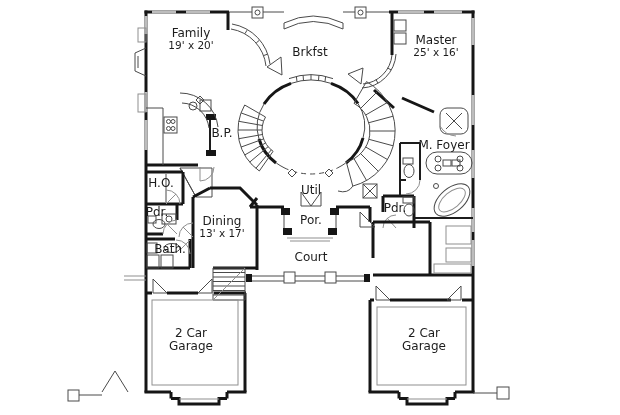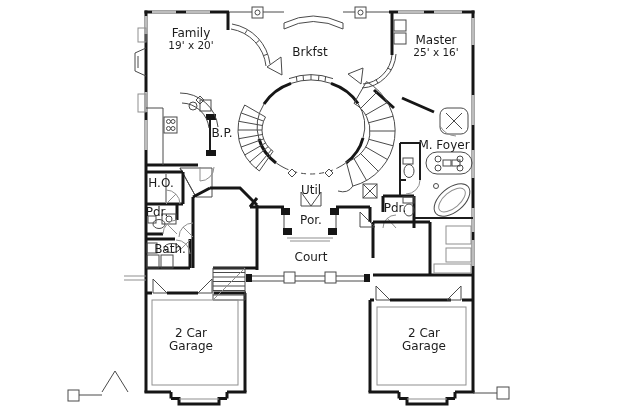--- a/index.html
+++ b/index.html
@@ -247,20 +247,24 @@
       </div>
   <div class="lbl sm" style="left:161px;top:183px">
     <div class="nm">H.O.</div>
       </div>
   <div class="lbl" style="left:311px;top:190px">
     <div class="nm">Util</div>
       </div>
   <div class="lbl sm" style="left:157px;top:212px">
     <div class="nm">Pdr.</div>
       </div>
+  <div class="lbl" style="left:222px;top:227px">
+    <div class="nm">Dining</div>
+        <div class="dm">13' x 17'</div>
+      </div>
   <div class="lbl sm" style="left:311px;top:220px">
     <div class="nm">Por.</div>
       </div>
   <div class="lbl sm" style="left:395px;top:208px">
     <div class="nm">Pdr.</div>
       </div>
   <div class="lbl sm" style="left:170px;top:249px">
     <div class="nm">Bath.</div>
       </div>
   <div class="lbl" style="left:311px;top:257px">

